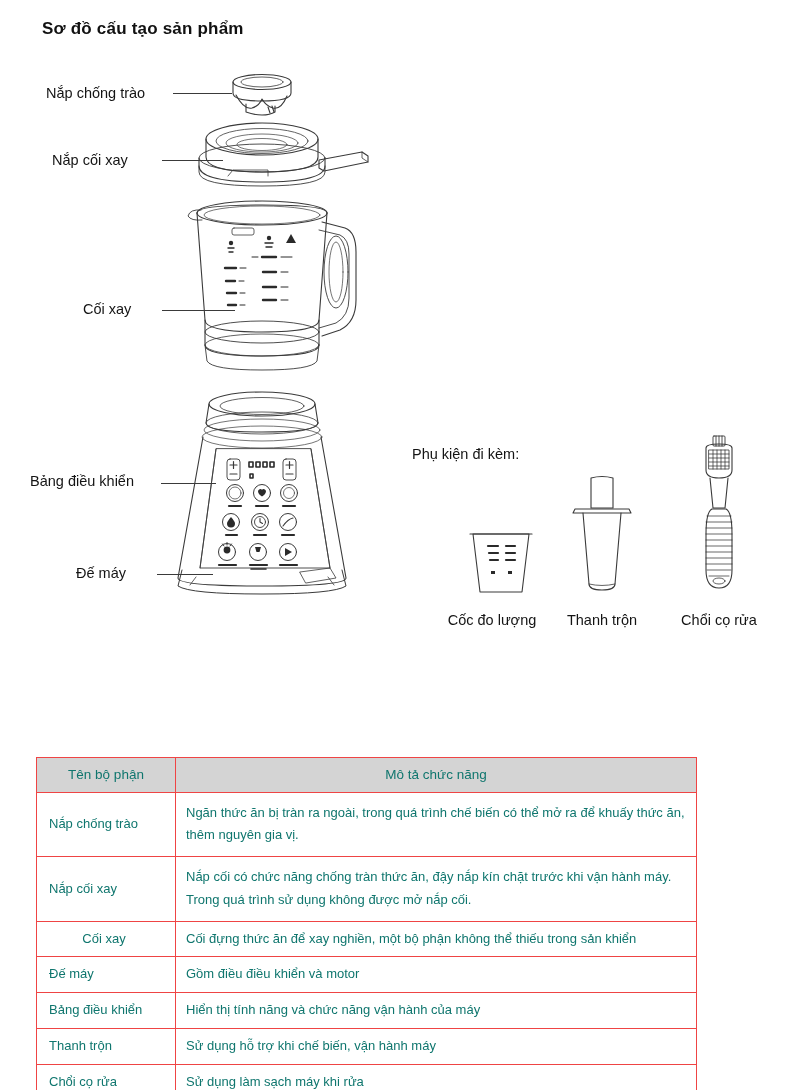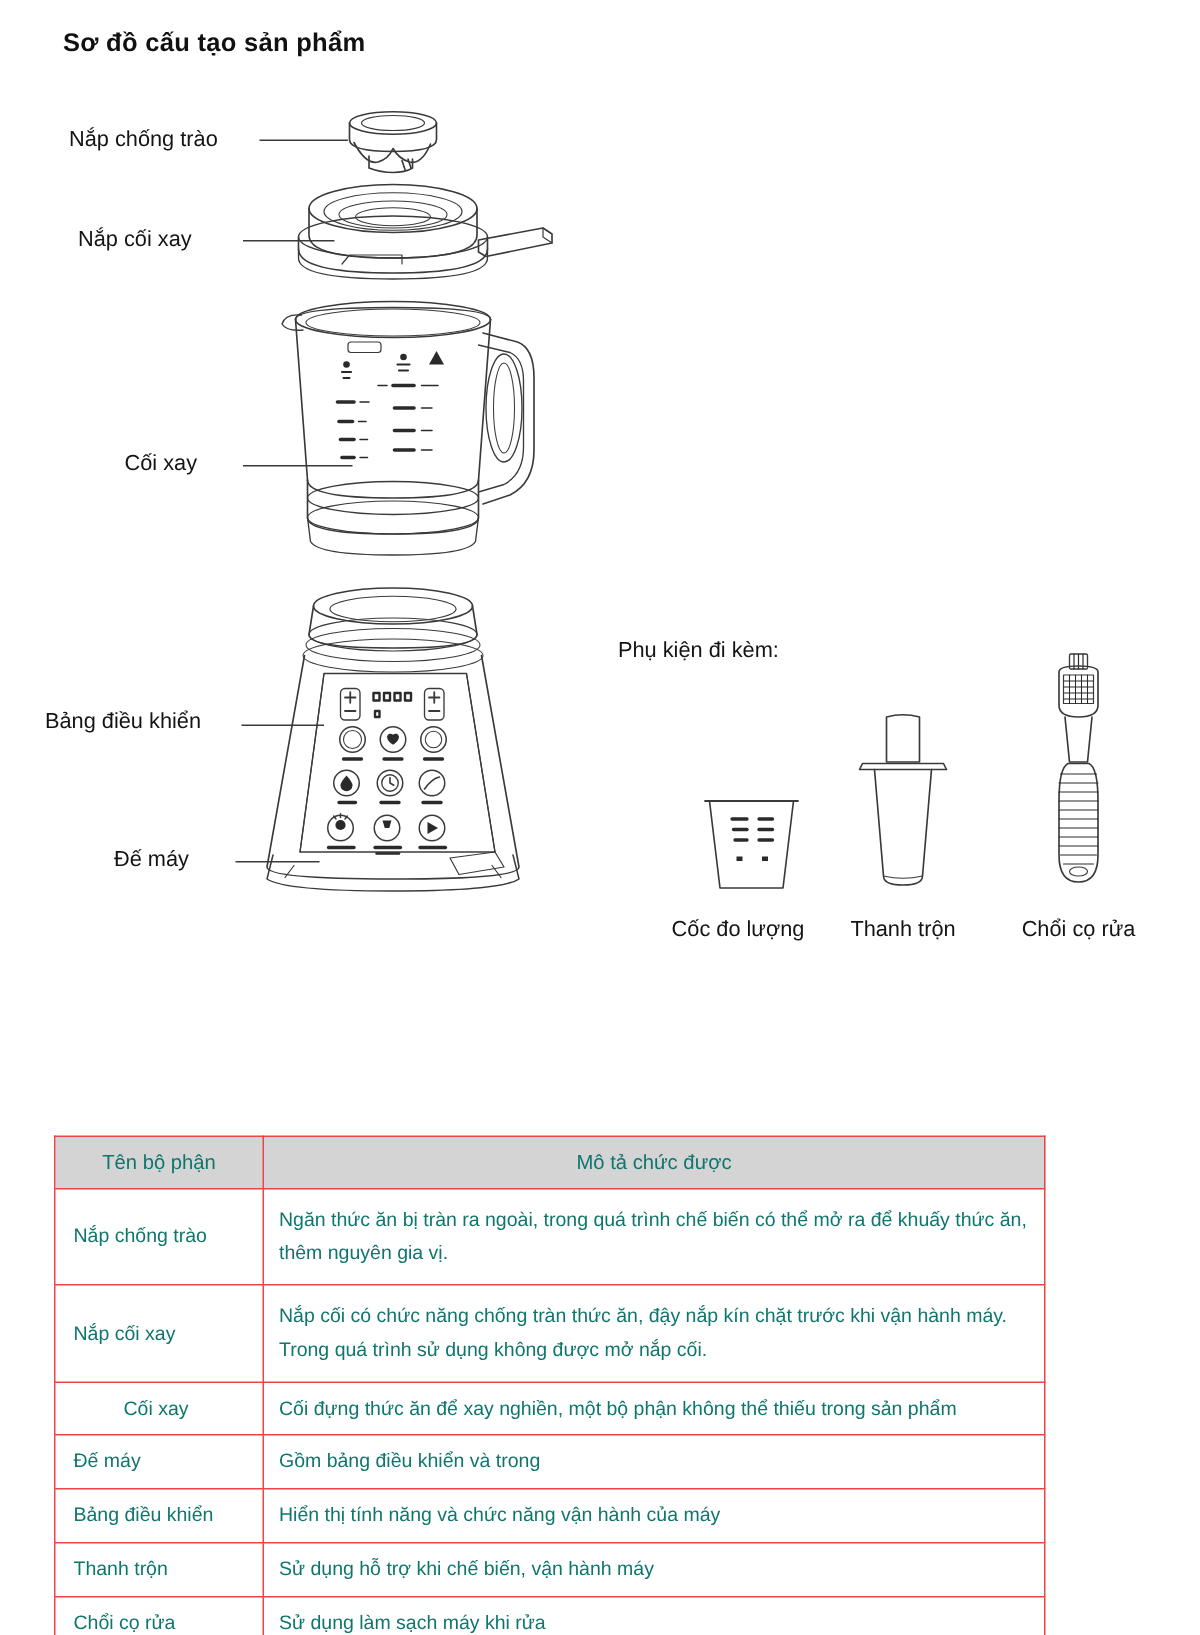--- a/index.html
+++ b/index.html
@@ -47,21 +47,21 @@
   .callout-line {
     position: absolute;
     height: 0;
     border-top: 1.2px solid #3a3a3a;
   }
 
   
   .acc-heading {
     position: absolute;
     left: 412px;
-    top: 426px;
+    top: 446px;
     font-size: 14.5px;
     color: #141414;
     white-space: nowrap;
   }
   .acc-label {
     position: absolute;
     font-size: 14.5px;
     color: #141414;
     white-space: nowrap;
     text-align: center;
@@ -372,39 +372,39 @@
 <div class="acc-label" style="left:667px; top:612px; width:104px;">Chổi cọ rửa</div>
 
 <table class="parts-table">
   <colgroup>
     <col class="col-name">
       <col class="col-desc">
   </colgroup>
   <thead>
     <tr>
       <th>Tên bộ phận</th>
-      <th>Mô tả chức được</th>
+      <th>Mô tả chức năng</th>
     </tr>
   </thead>
   <tbody>
     <tr class="row-tall">
       <td class="cell-name">Nắp chống trào</td>
       <td class="cell-desc">Ngăn thức ăn bị tràn ra ngoài, trong quá trình chế biến có thể mở ra để khuấy thức ăn, thêm nguyên gia vị.</td>
     </tr>
     <tr class="row-tall">
       <td class="cell-name">Nắp cối xay</td>
       <td class="cell-desc">Nắp cối có chức năng chống tràn thức ăn, đậy nắp kín chặt trước khi vận hành máy. Trong quá trình sử dụng không được mở nắp cối.</td>
     </tr>
     <tr>
       <td class="cell-name centered">Cối xay</td>
-      <td class="cell-desc">Cối đựng thức ăn để xay nghiền, một bộ phận không thể thiếu trong sản phẩm</td>
+      <td class="cell-desc">Cối đựng thức ăn để xay nghiền, một bộ phận không thể thiếu trong sản khiển</td>
     </tr>
     <tr>
       <td class="cell-name">Đế máy</td>
-      <td class="cell-desc">Gồm bảng điều khiển và trong</td>
+      <td class="cell-desc">Gồm điều điều khiển và motor</td>
     </tr>
     <tr>
       <td class="cell-name">Bảng điều khiển</td>
       <td class="cell-desc">Hiển thị tính năng và chức năng vận hành của máy</td>
     </tr>
     <tr>
       <td class="cell-name">Thanh trộn</td>
       <td class="cell-desc">Sử dụng hỗ trợ khi chế biến, vận hành máy</td>
     </tr>
     <tr>

